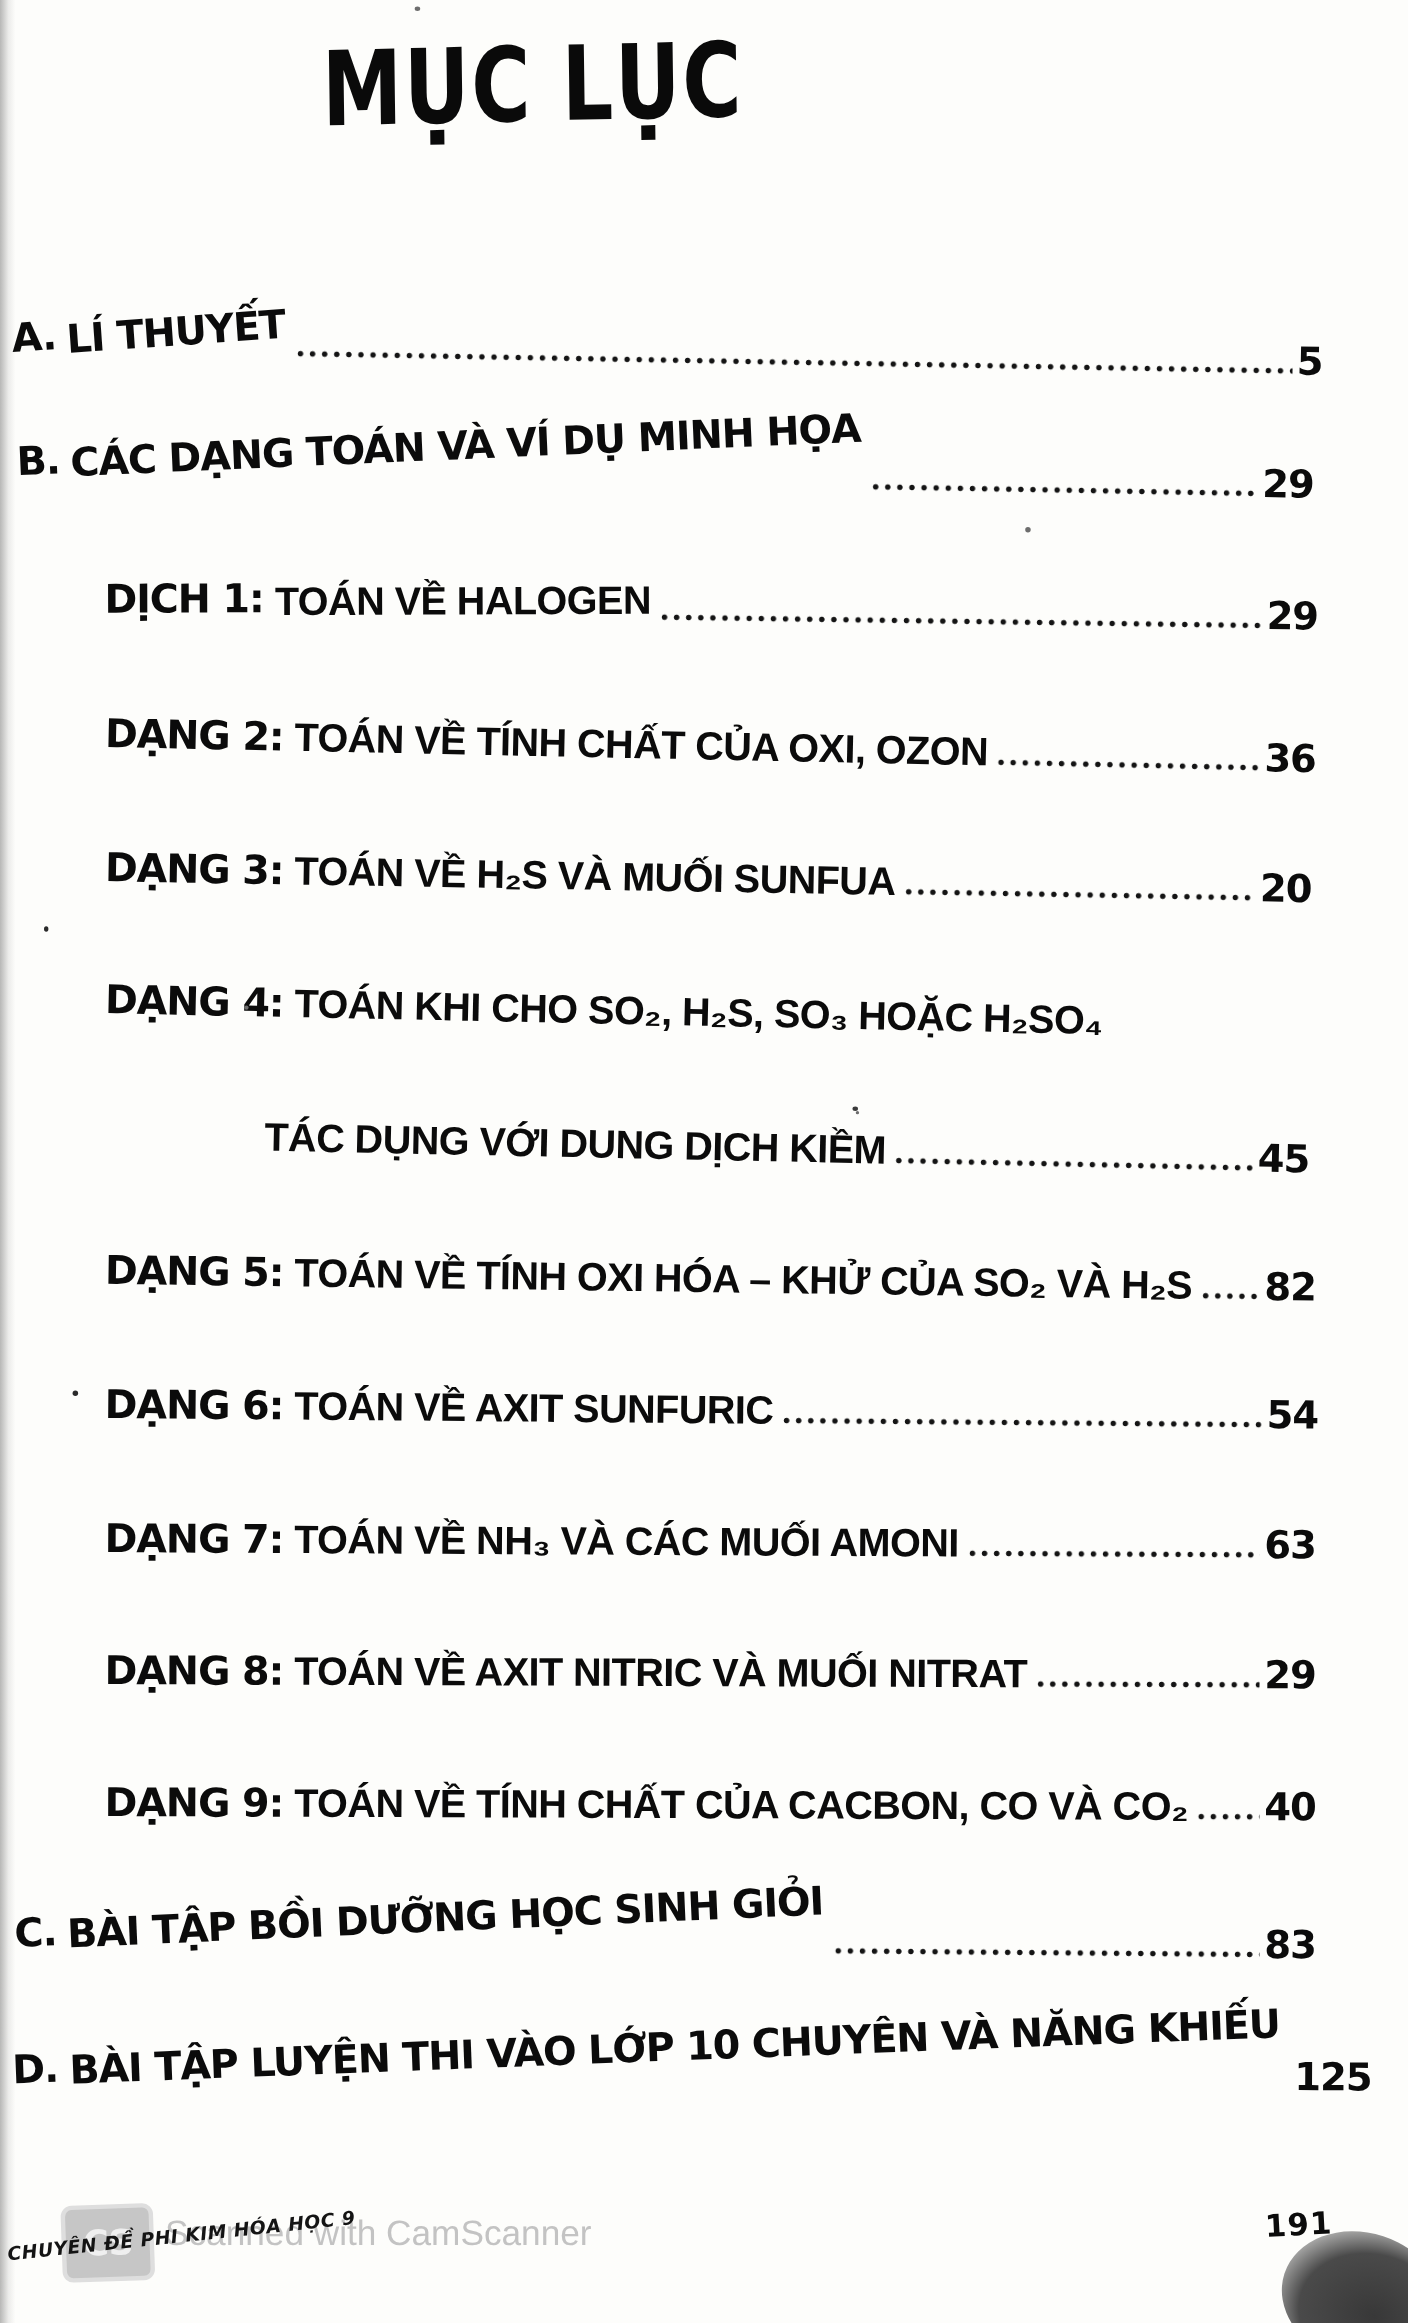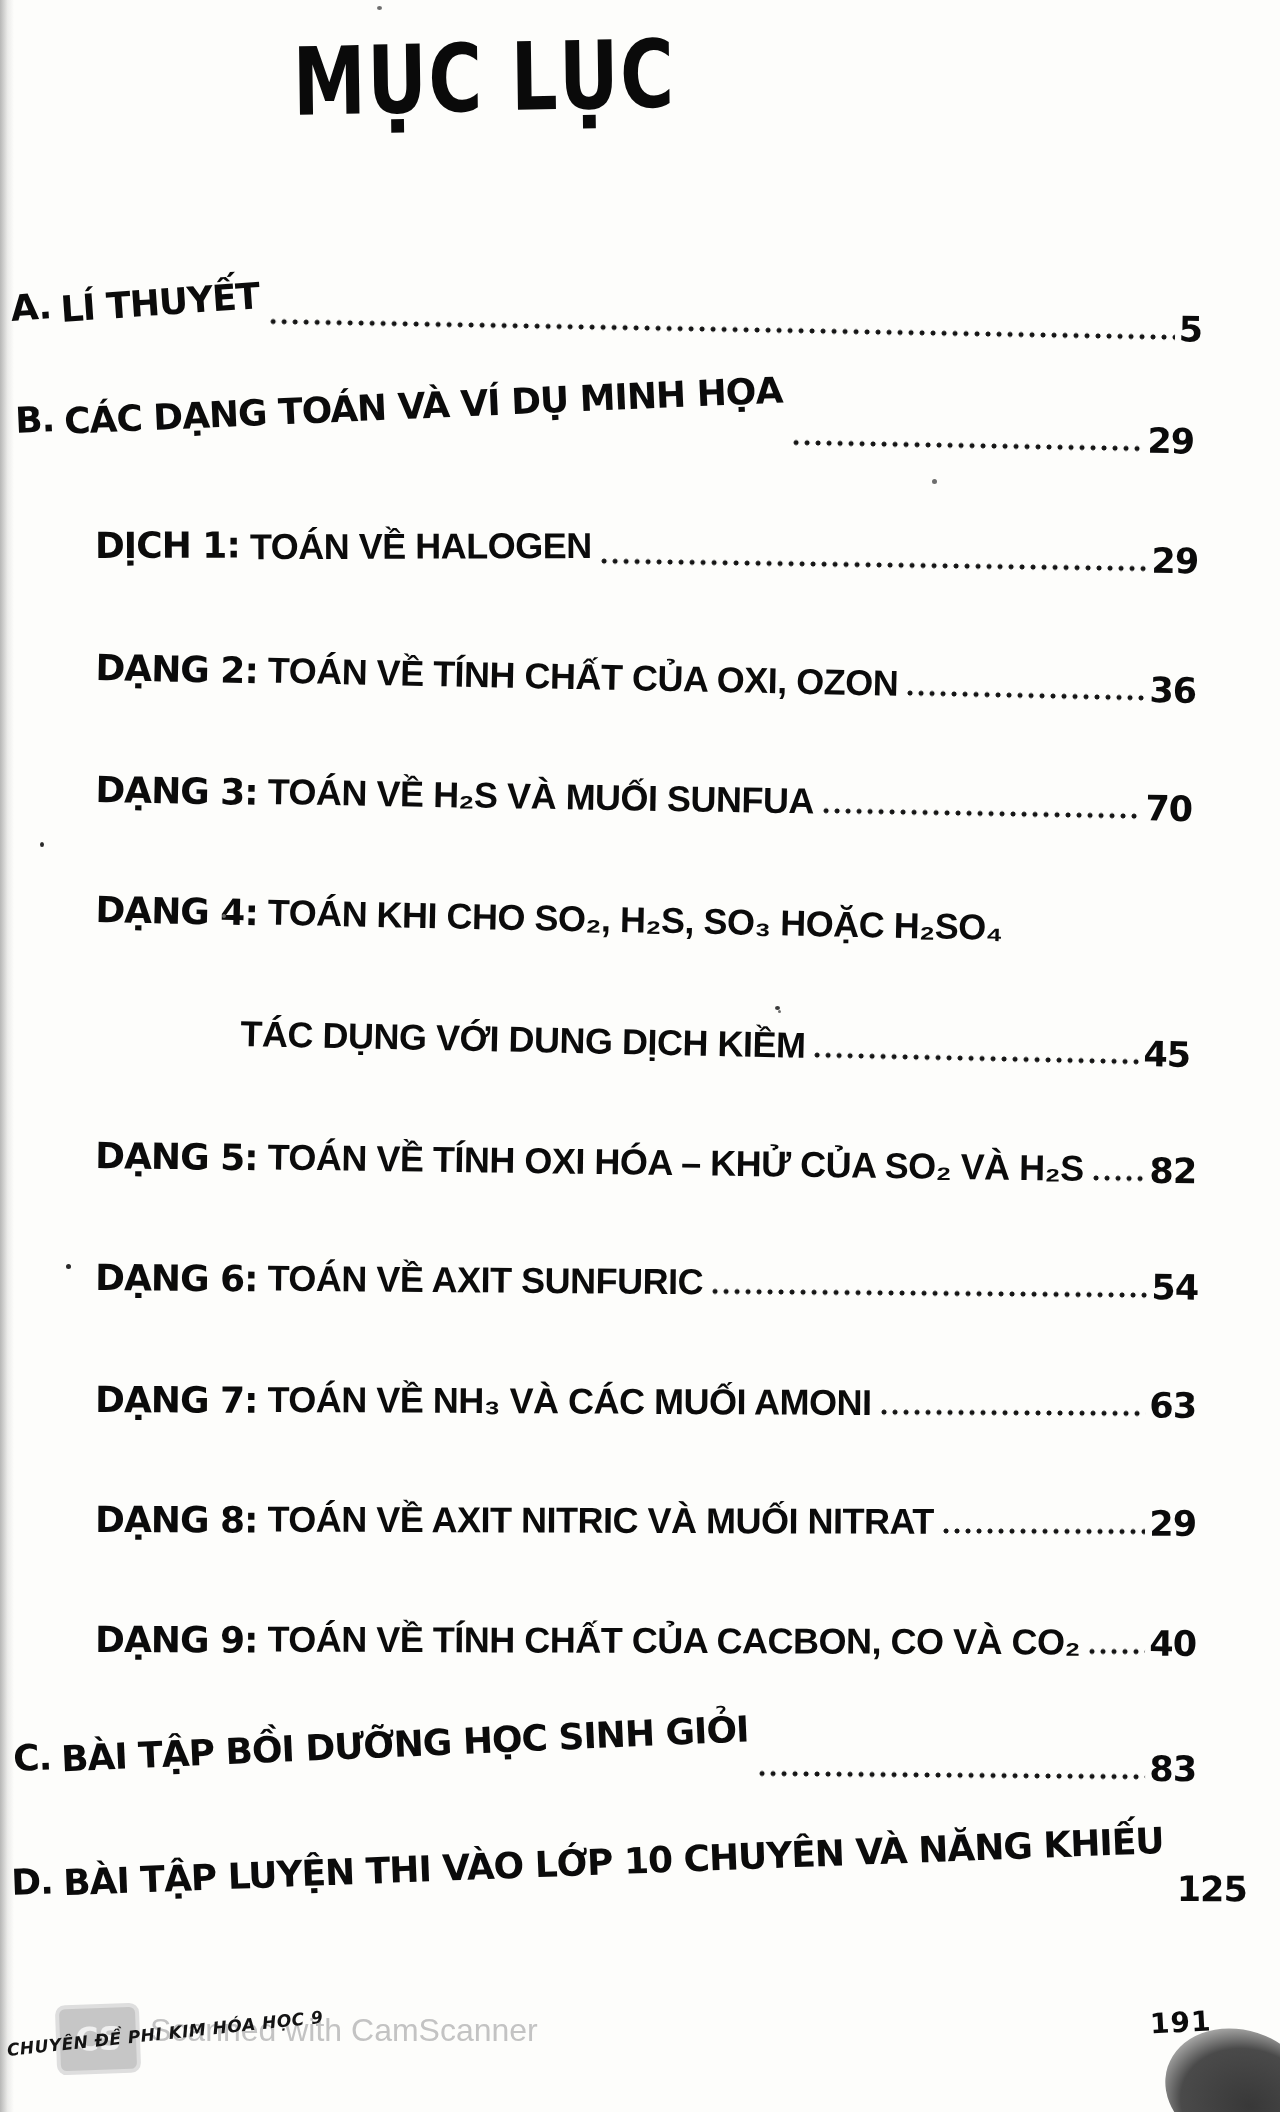--- a/index.html
+++ b/index.html
@@ -118,21 +118,21 @@
   <span class="prefix">DẠNG 2:</span>
   <span class="lbl">TOÁN VỀ TÍNH CHẤT CỦA OXI, OZON</span>
   <span class="leader"></span>
   <span class="pagenum">36</span>
 </div>
 
 <div class="row lvl1" style="top:768px;left:95px;right:88px;--rot:1deg">
   <span class="prefix">DẠNG 3:</span>
   <span class="lbl">TOÁN VỀ H₂S VÀ MUỐI SUNFUA</span>
   <span class="leader"></span>
-  <span class="pagenum">70</span>
+  <span class="pagenum">20</span>
 </div>
 
 <div class="row lvl1 no-leader" style="top:888px;left:95px;right:80px;--rot:1.2deg">
   <span class="prefix">DẠNG 4:</span>
   <span class="lbl">TOÁN KHI CHO SO₂, H₂S, SO₃ HOẶC H₂SO₄</span>
   <span class="leader"></span>
 
 </div>
 
 <div class="row lvl1" style="top:1013px;left:240px;right:90px;--rot:1.2deg">

